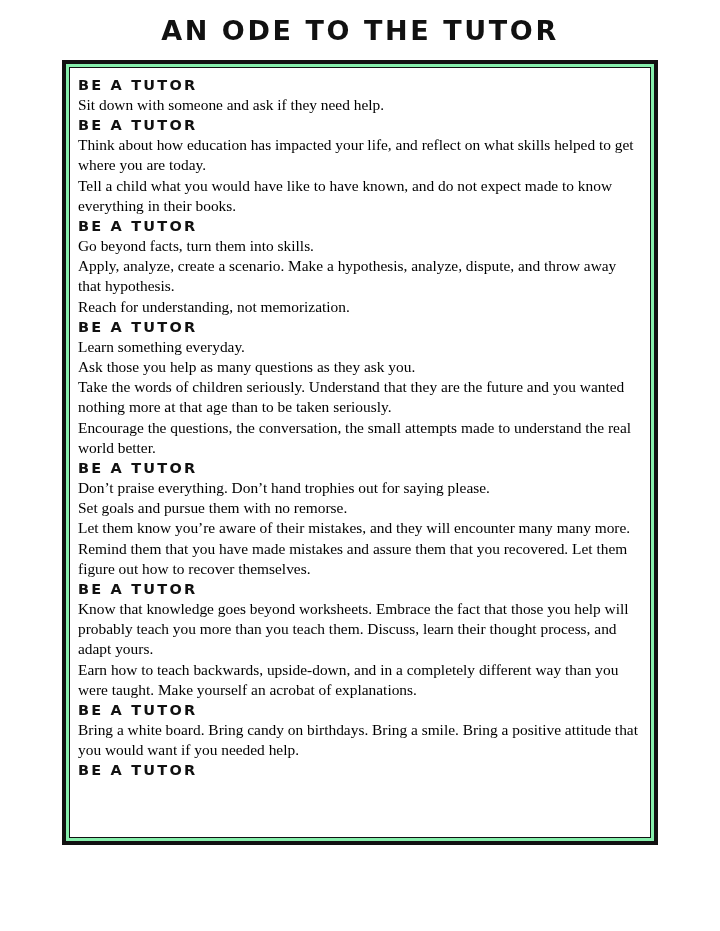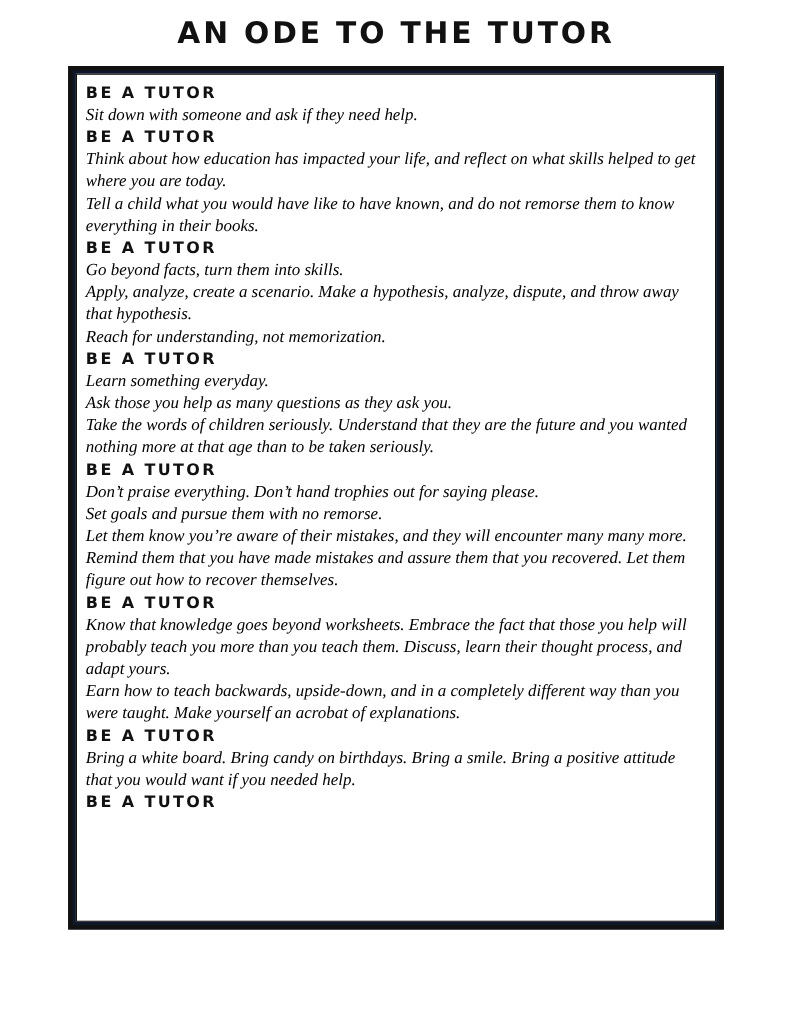--- a/index.html
+++ b/index.html
@@ -31,21 +31,21 @@
     padding-top: 14px;
     line-height: 34px;
   }
   .frame-outer {
     position: absolute;
     left: 62px;
     top: 60px;
     width: 596px;
     height: 785px;
     border: 4px solid #111111;
-    background: #0f172a;
+    background: #86efac;
     box-sizing: border-box;
   }
   .frame-inner {
     position: absolute;
     left: 3px;
     top: 3px;
     right: 3px;
     bottom: 3px;
     border: 1px solid #111111;
     background: #ffffff;
@@ -65,53 +65,53 @@
     margin: 0;
     white-space: nowrap;
   }
   .body-line {
     font-family: "Liberation Serif", serif;
     font-size: 15.4px;
     line-height: 20.2px;
     color: #000000;
     margin: 0;
     text-align: left;
-    font-style: italic;
   }
 </style>
 </head>
 <body>
 
 <div class="page">
 
   <h1 class="doc-title">AN ODE TO THE TUTOR</h1>
 
   <div class="frame-outer">
     <div class="frame-inner">
       <div class="content">
           <div class="section">
             <div class="section-heading">BE A TUTOR</div>
             <p class="body-line">Sit down with someone and ask if they need help.</p>
           </div>
           <div class="section">
             <div class="section-heading">BE A TUTOR</div>
             <p class="body-line">Think about how education has impacted your life, and reflect on what skills helped to get where you are today.</p>
-            <p class="body-line">Tell a child what you would have like to have known, and do not remorse them to know everything in their books.</p>
+            <p class="body-line">Tell a child what you would have like to have known, and do not expect made to know everything in their books.</p>
           </div>
           <div class="section">
             <div class="section-heading">BE A TUTOR</div>
             <p class="body-line">Go beyond facts, turn them into skills.</p>
             <p class="body-line">Apply, analyze, create a scenario. Make a hypothesis, analyze, dispute, and throw away that hypothesis.</p>
             <p class="body-line">Reach for understanding, not memorization.</p>
           </div>
           <div class="section">
             <div class="section-heading">BE A TUTOR</div>
             <p class="body-line">Learn something everyday.</p>
             <p class="body-line">Ask those you help as many questions as they ask you.</p>
             <p class="body-line">Take the words of children seriously. Understand that they are the future and you wanted nothing more at that age than to be taken seriously.</p>
+            <p class="body-line">Encourage the questions, the conversation, the small attempts made to understand the real world better.</p>
           </div>
           <div class="section">
             <div class="section-heading">BE A TUTOR</div>
             <p class="body-line">Don’t praise everything. Don’t hand trophies out for saying please.</p>
             <p class="body-line">Set goals and pursue them with no remorse.</p>
             <p class="body-line">Let them know you’re aware of their mistakes, and they will encounter many many more.</p>
             <p class="body-line">Remind them that you have made mistakes and assure them that you recovered. Let them figure out how to recover themselves.</p>
           </div>
           <div class="section">
             <div class="section-heading">BE A TUTOR</div>

